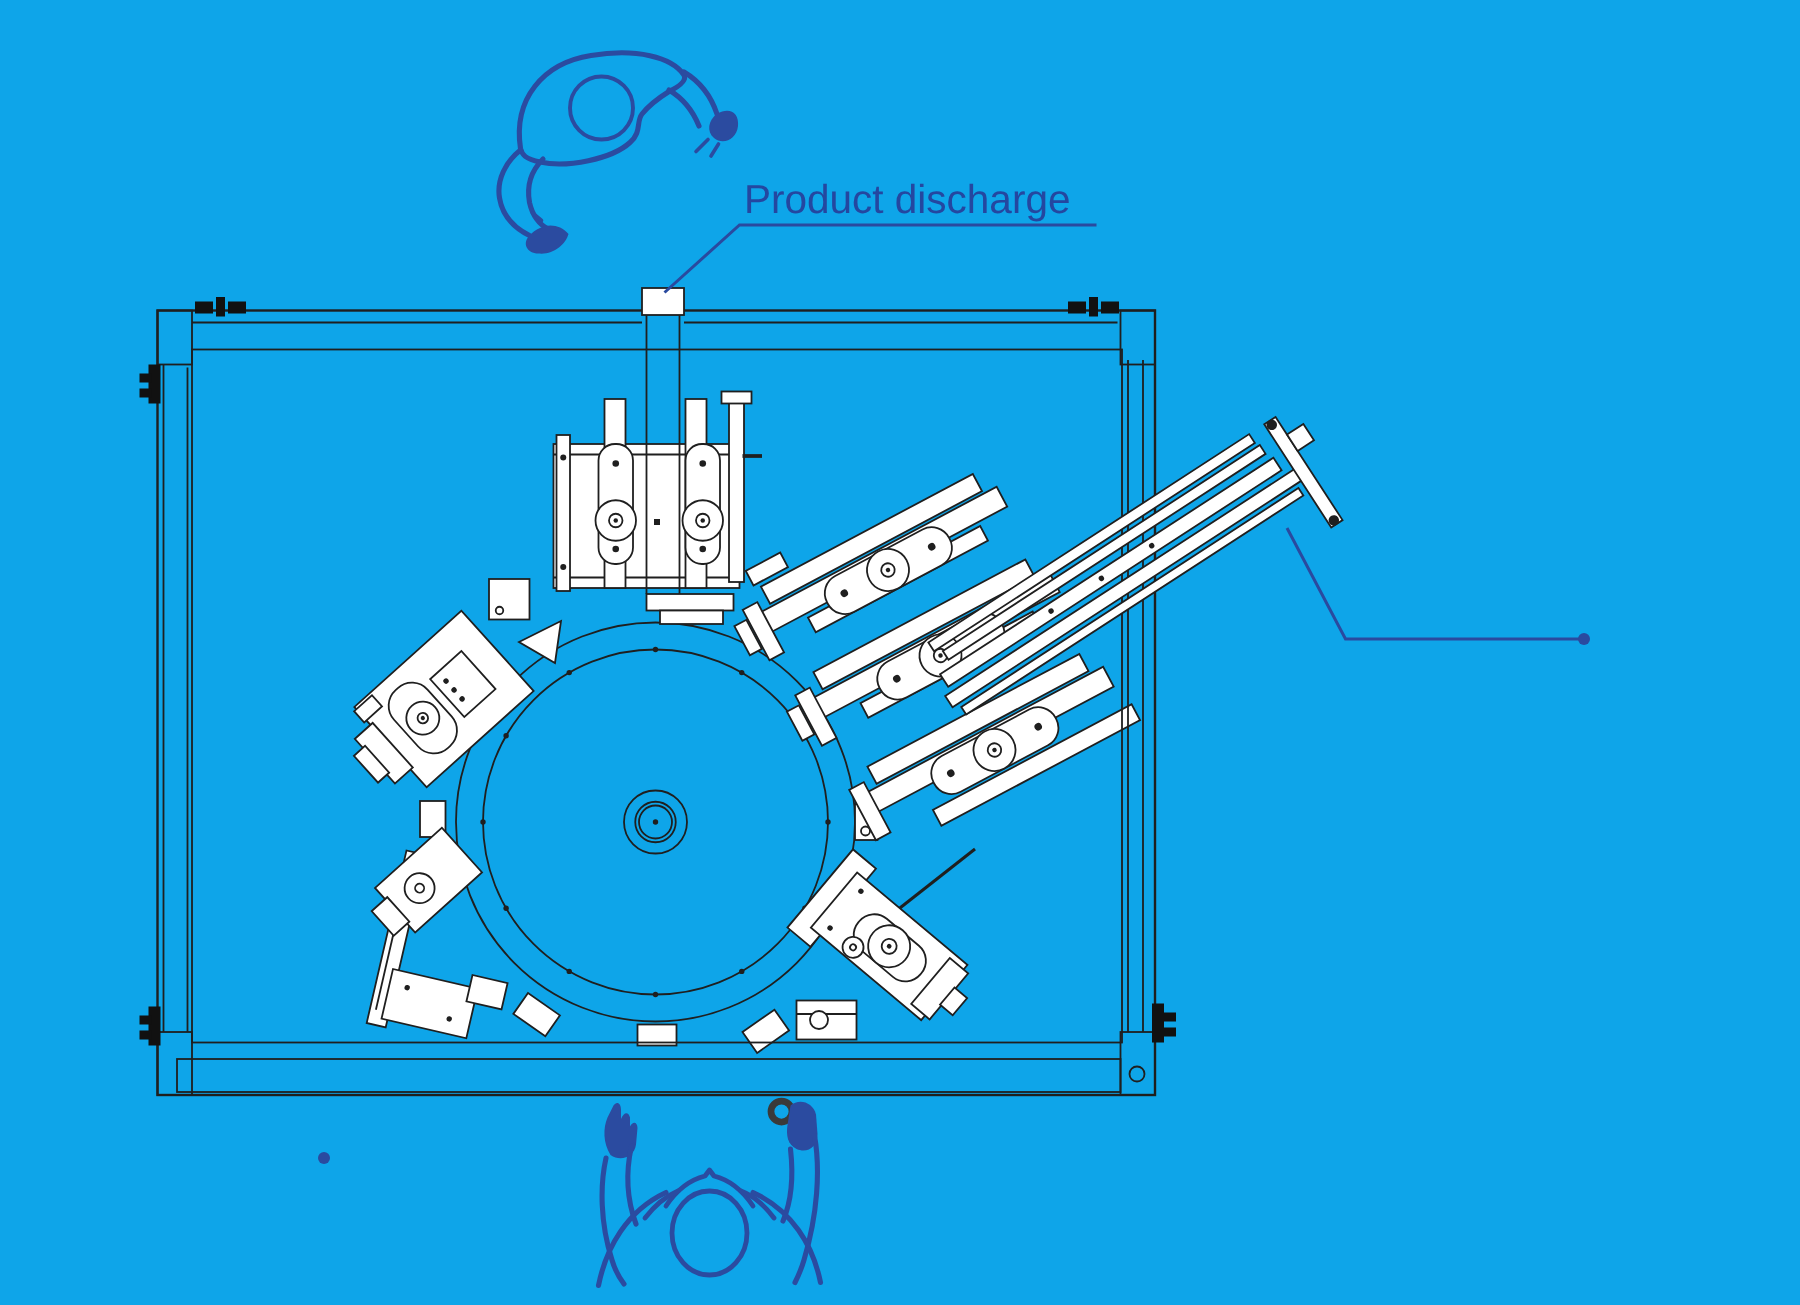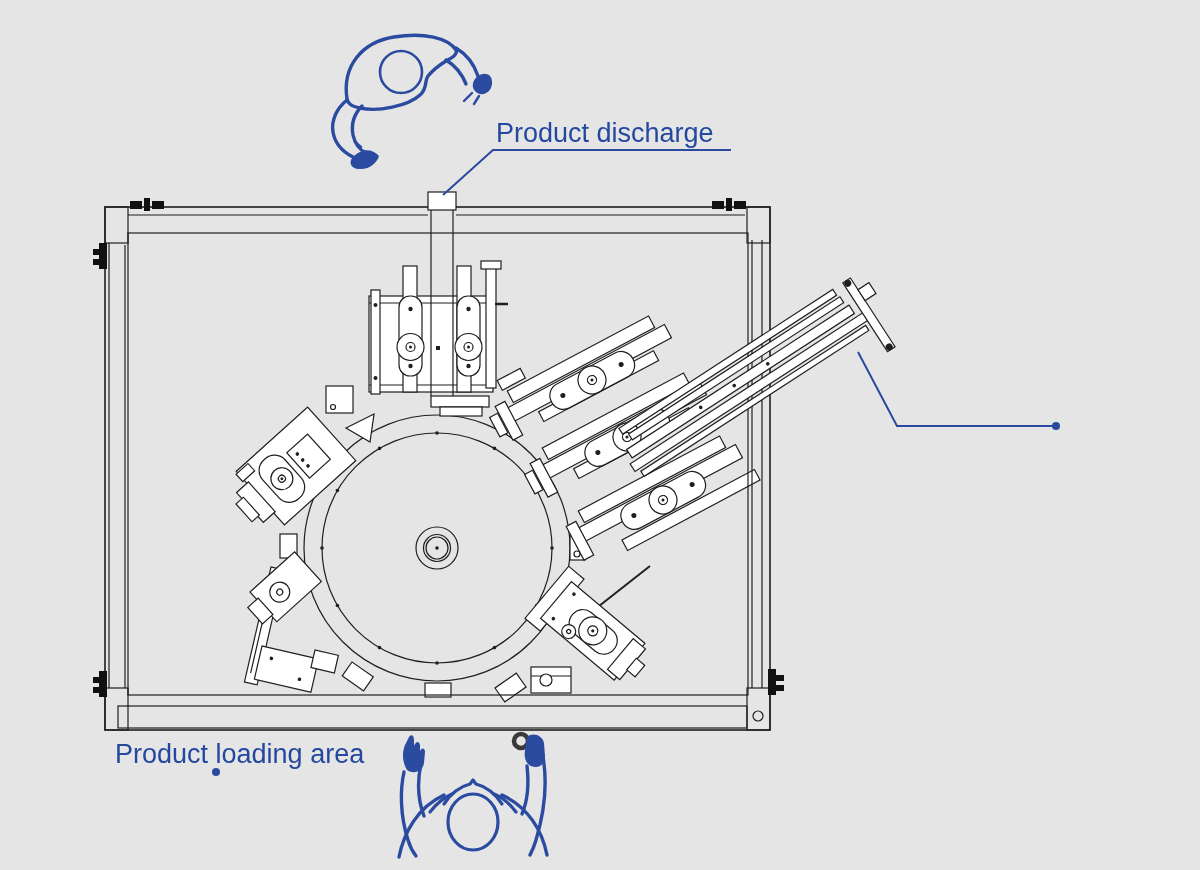--- a/index.html
+++ b/index.html
@@ -1,17 +1,17 @@
 <!DOCTYPE html>
 <html><head>
 <meta charset="utf-8">
 <style>
   html,body{margin:0;padding:0;background:#fff;}
   .canvas{
-    position:relative;width:1200px;height:870px;background:#e5e5e5;
+    position:relative;width:1200px;height:870px;background:#0ea5e9;
     font-family:"Liberation Sans", sans-serif;overflow:hidden;
   }
   .canvas svg{position:absolute;left:0;top:0;}
   .anno-label{
     position:absolute;color:#2447a0;font-size:27px;line-height:30px;
     white-space:nowrap;letter-spacing:0px;
   }
   .ln{stroke:#1f1f1f;stroke-width:1.2;fill:none;}
   .lnf{stroke:#1f1f1f;stroke-width:1.2;fill:#ffffff;}
   .thk{stroke:#1f1f1f;stroke-width:1.6;fill:none;}
@@ -299,15 +299,14 @@
     <path class="blue" style="stroke-width:3.4" d="M502,795 C528,807 542,830 547,855"></path>
     <path class="blue" style="stroke-width:3.2" d="M430,812 C437,803 445,797 452,794"></path>
     <path class="blue" style="stroke-width:3.2" d="M494,794 C502,797 510,804 516,812"></path>
   </g>
 
 </svg>
 
 <div class="anno-label" style="left:496px;top:118px;">Product discharge</div>
 
 
-<div class="anno-label" style="left:115px;top:739px;">Product loading area</div>
 
 </div>
 
 </body></html>

